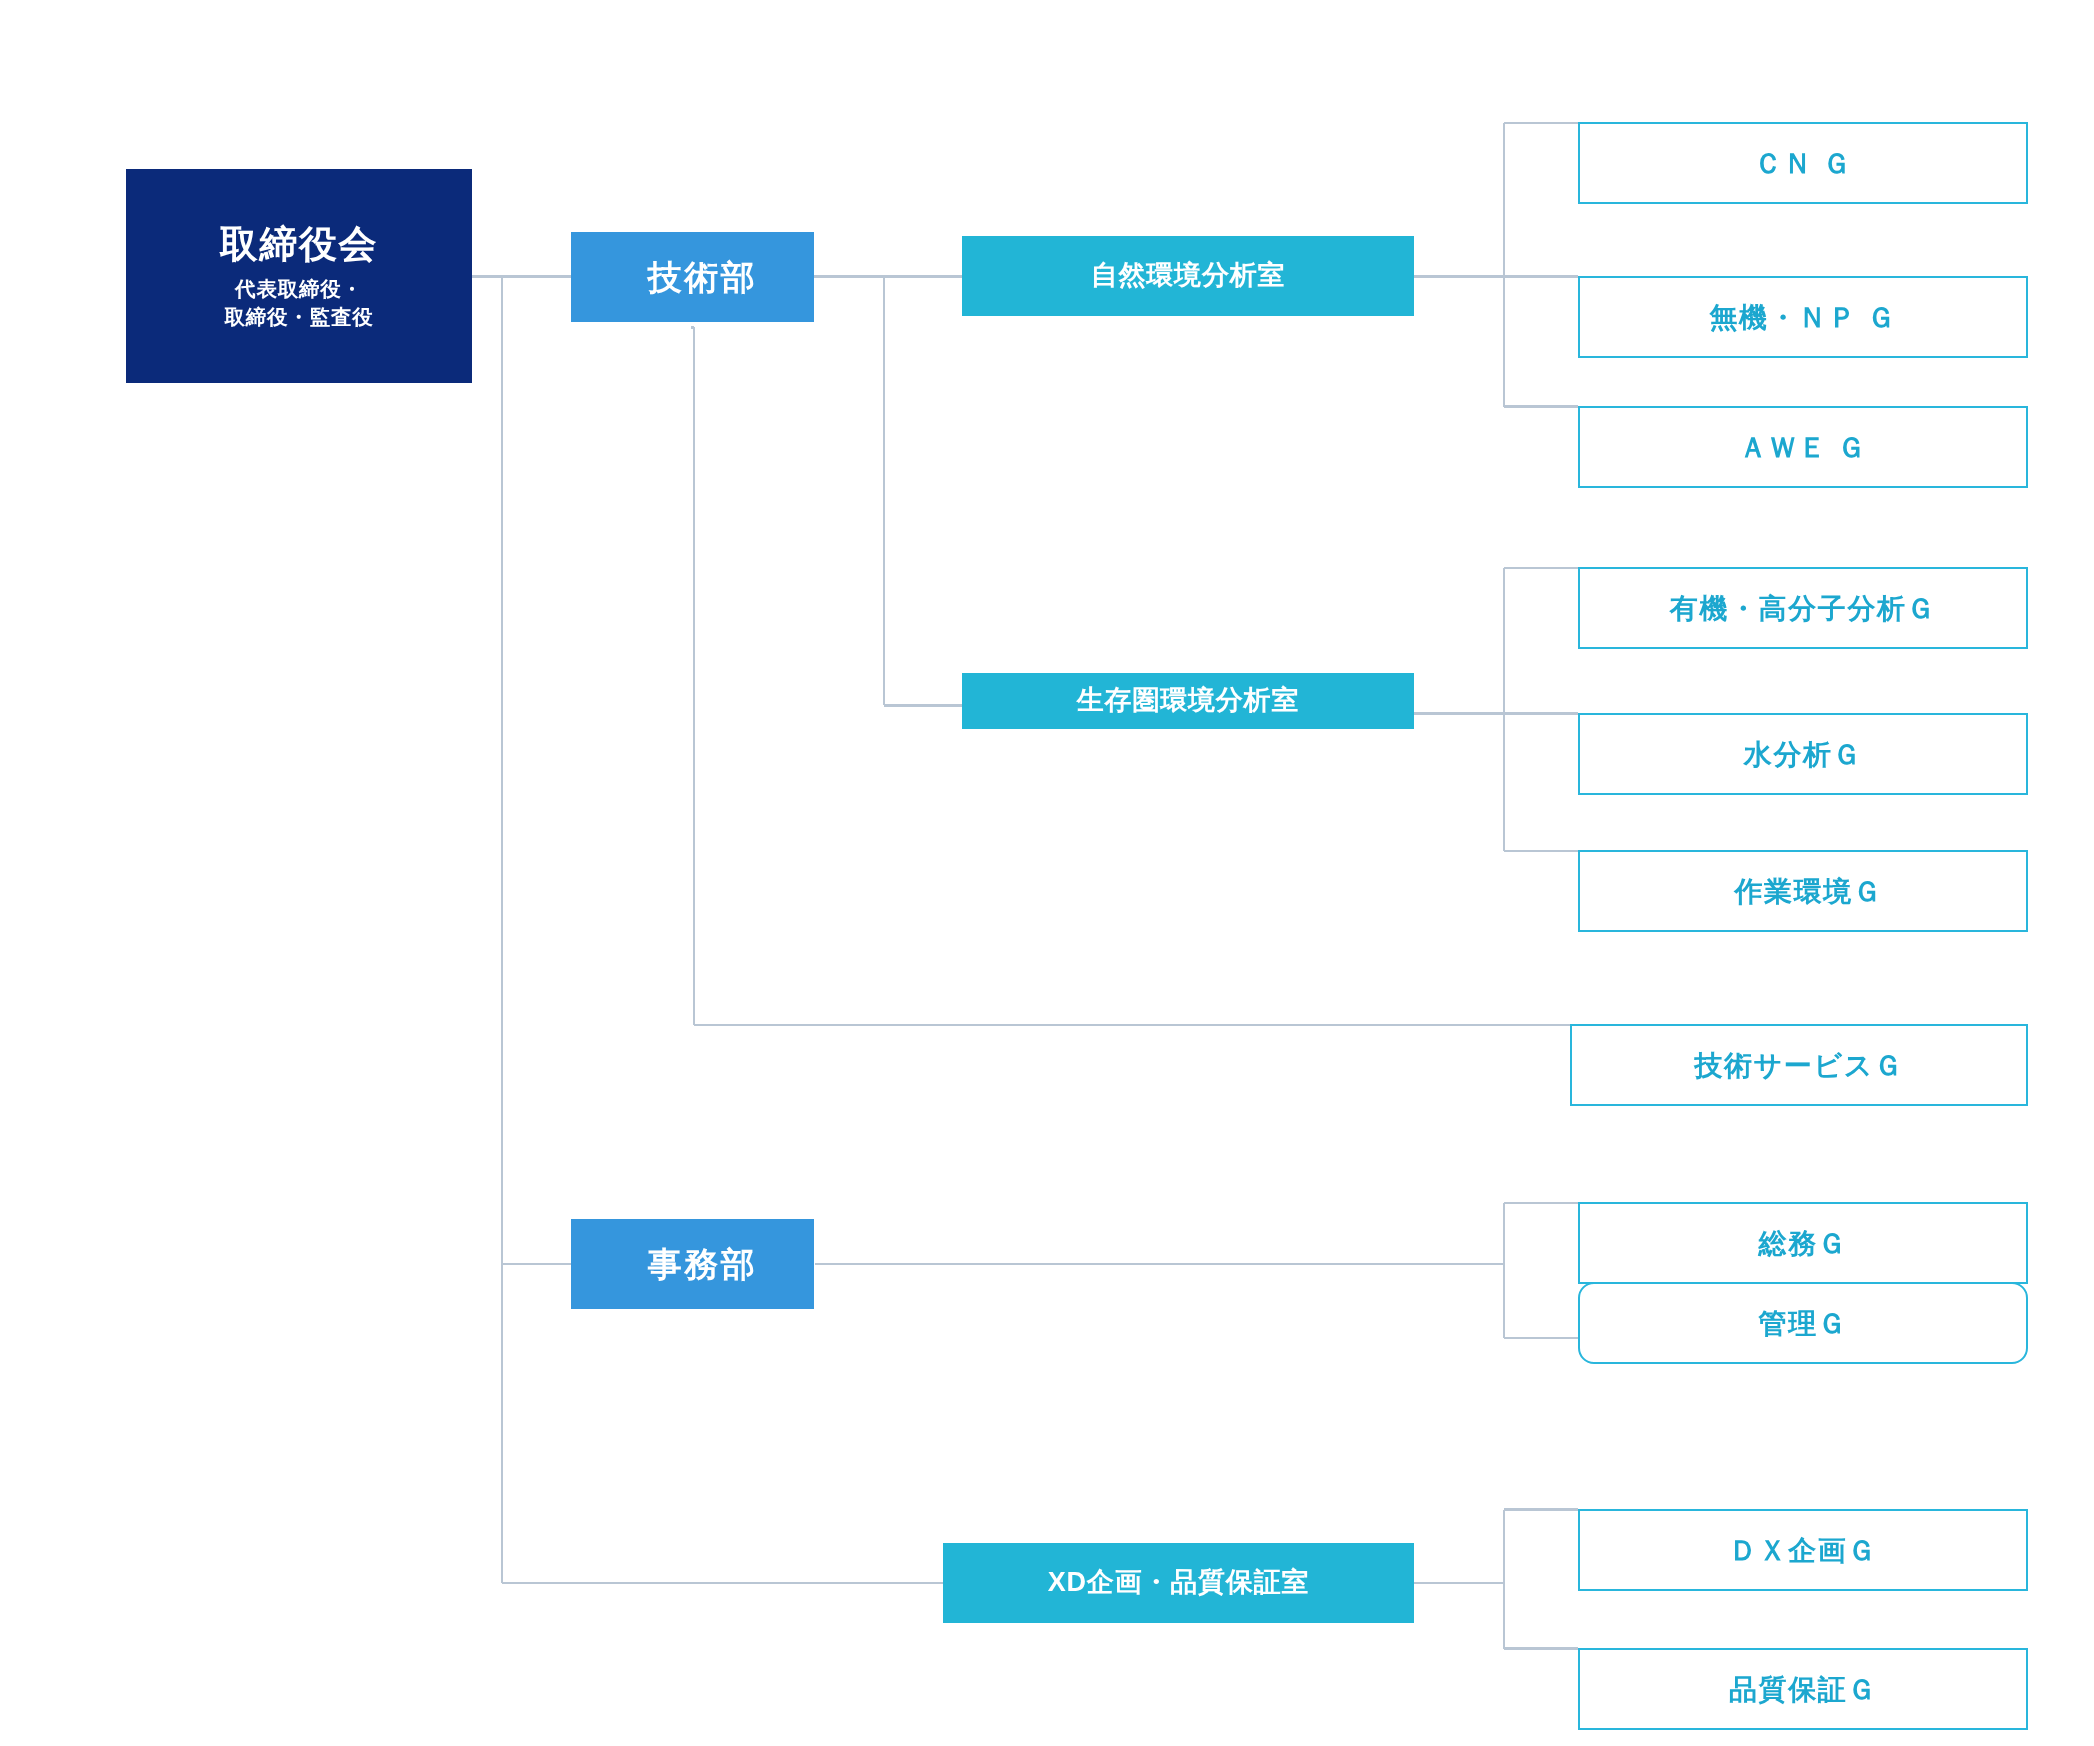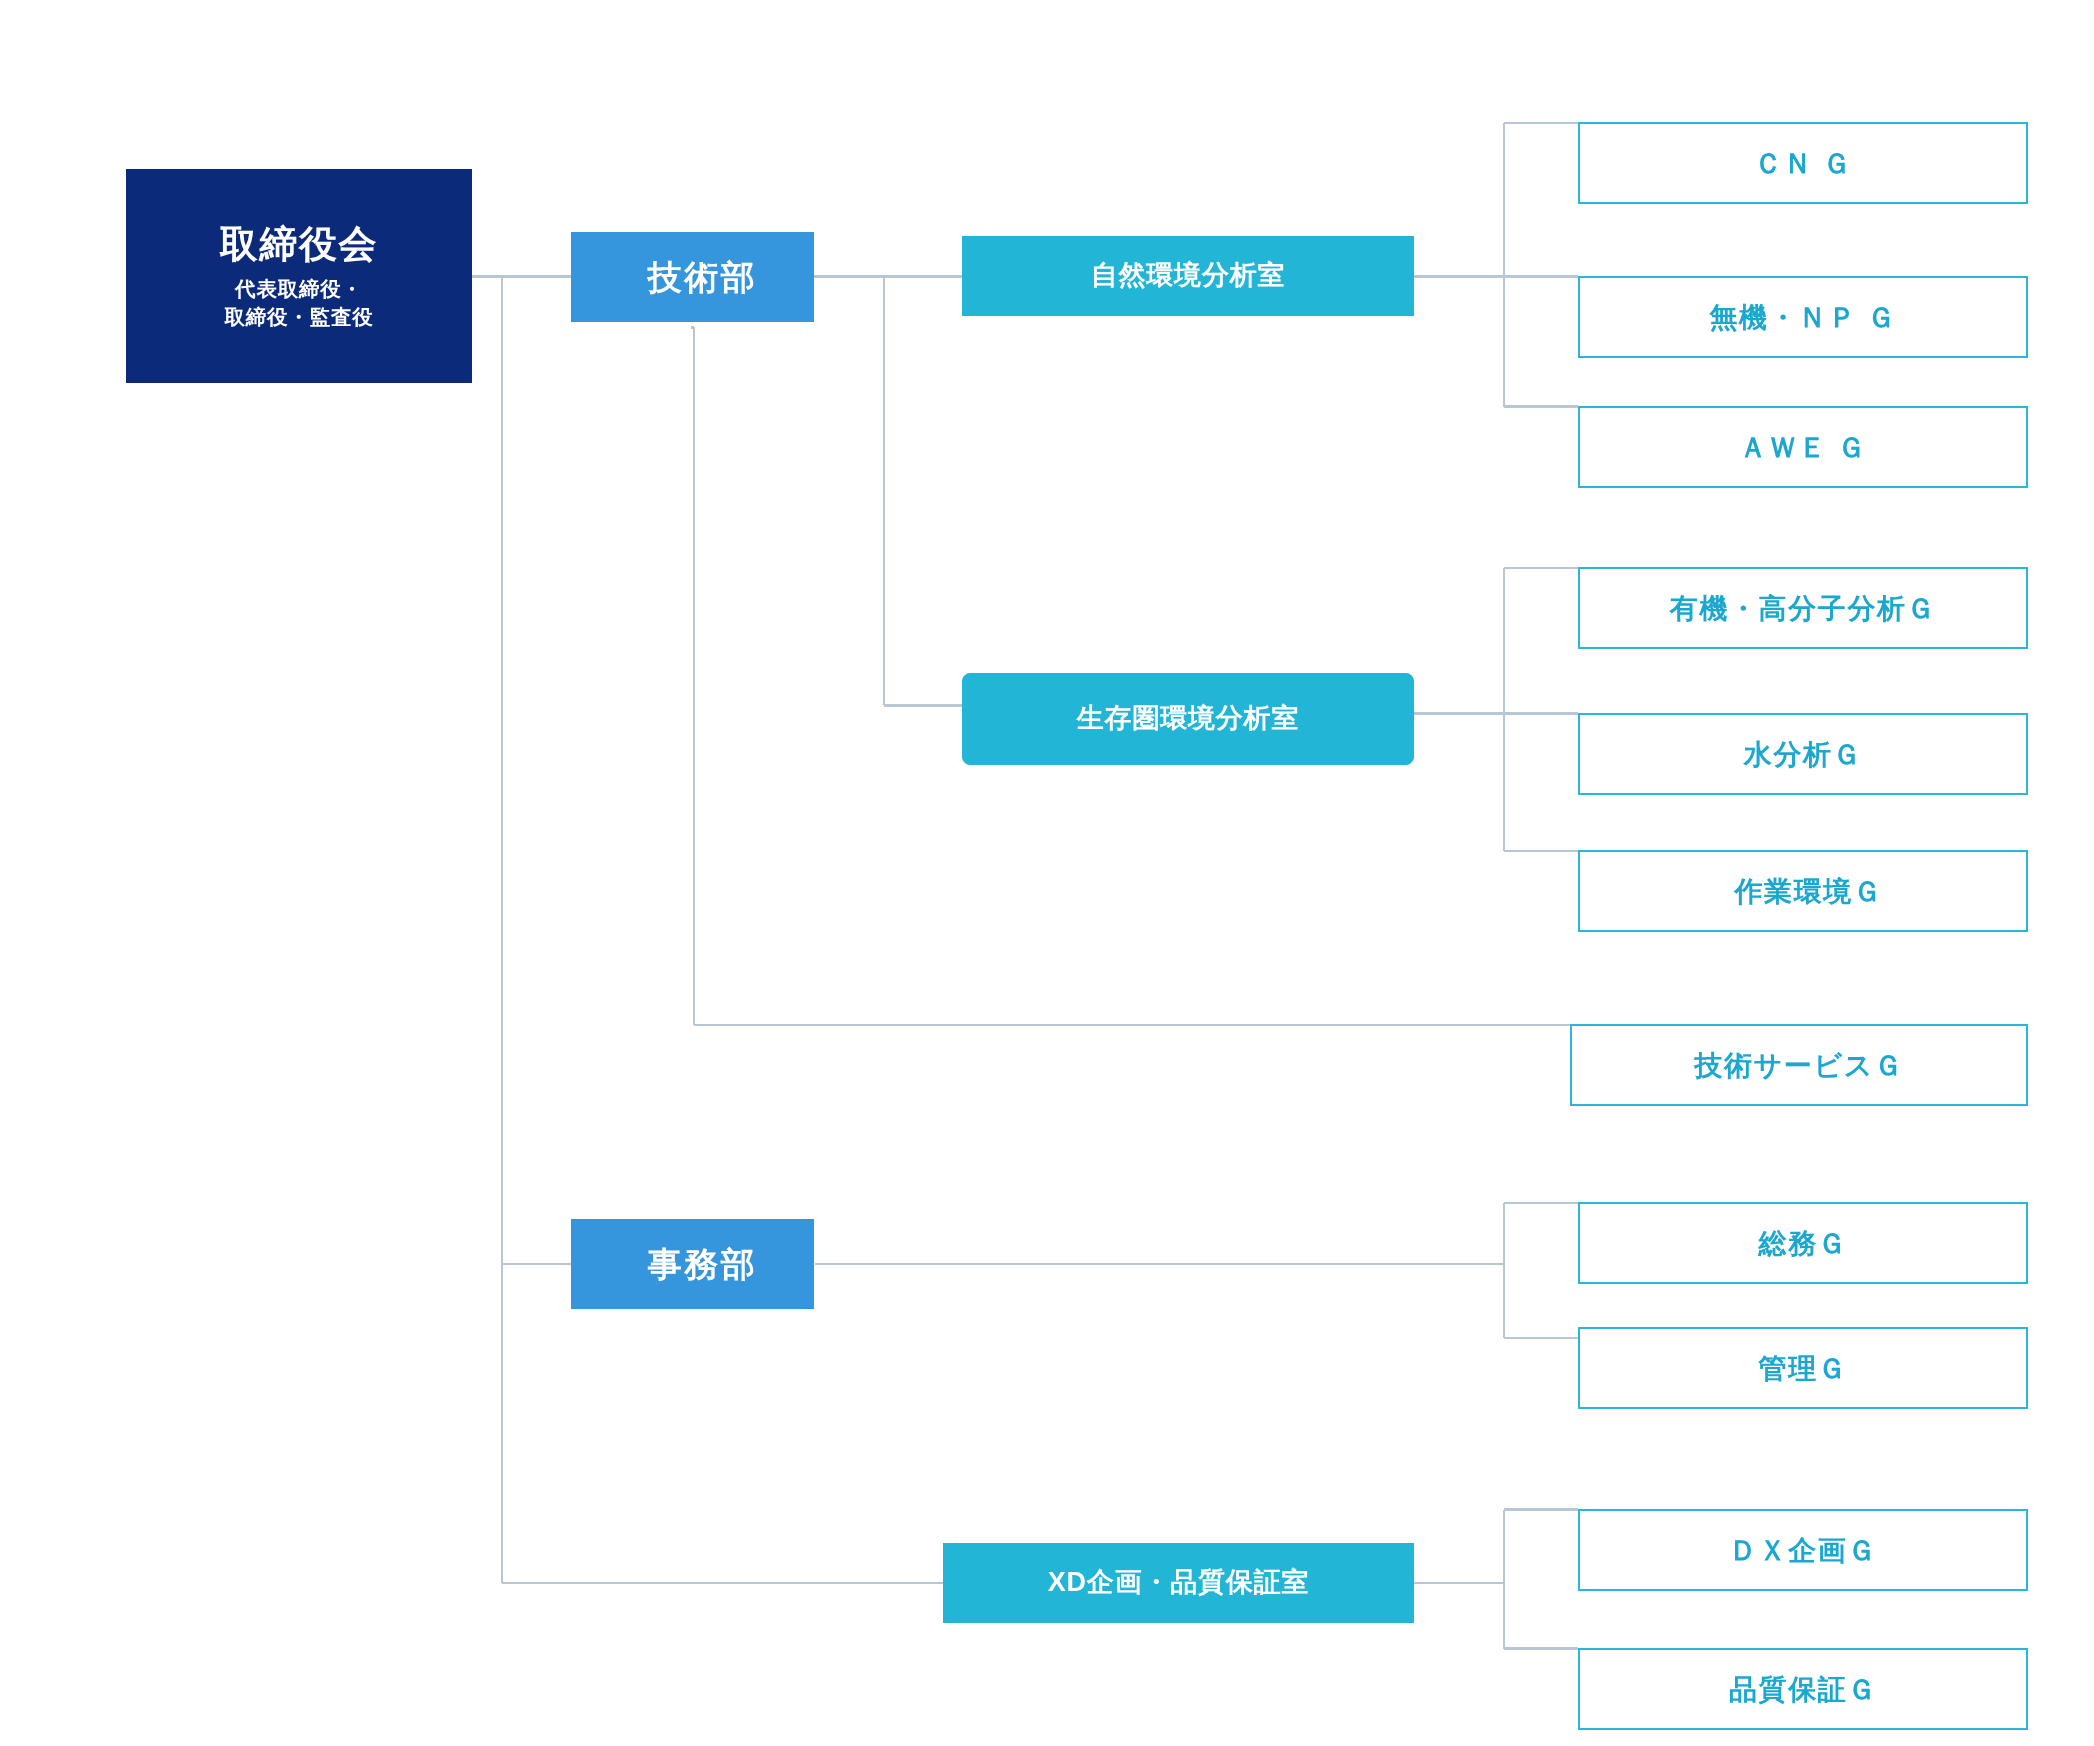--- a/index.html
+++ b/index.html
@@ -142,40 +142,40 @@
       <div>取締役・監査役</div>
     </div>
   </div>
 
   <div class="node dept" style="left:571px; top:232px; width:243px; height:90px;">技術部</div>
 
   <div class="node dept" style="left:571px; top:1219px; width:243px; height:90px;">事務部</div>
 
   <div class="node section" style="left:962px; top:236px; width:452px; height:80px;">自然環境分析室</div>
 
-  <div class="node section" style="left:962px; top:673px; width:452px; height:92px;border-radius:8px;">生存圏環境分析室</div>
+  <div class="node section" style="left:962px; top:673px; width:452px; height:56px;">生存圏環境分析室</div>
 
   <div class="node section" style="left:943px; top:1543px; width:471px; height:80px;">XD企画・品質保証室</div>
 
   <div class="node group" style="left:1578px; top:82px; width:450px; height:82px;">ＣＮ Ｇ</div>
 
   <div class="node group" style="left:1578px; top:236px; width:450px; height:82px;">無機・ＮＰ Ｇ</div>
 
   <div class="node group" style="left:1578px; top:366px; width:450px; height:82px;">ＡＷＥ Ｇ</div>
 
   <div class="node group" style="left:1578px; top:527px; width:450px; height:82px;">有機・高分子分析Ｇ</div>
 
   <div class="node group" style="left:1578px; top:673px; width:450px; height:82px;">水分析Ｇ</div>
 
   <div class="node group" style="left:1578px; top:810px; width:450px; height:82px;padding-left:11px;">作業環境Ｇ</div>
 
   <div class="node group" style="left:1570px; top:984px; width:458px; height:82px;">技術サービスＧ</div>
 
   <div class="node group" style="left:1578px; top:1162px; width:450px; height:82px;">総務Ｇ</div>
 
-  <div class="node group" style="left:1578px; top:1287px; width:450px; height:82px;">管理Ｇ</div>
+  <div class="node group" style="left:1578px; top:1242px; width:450px; height:82px;border-radius:16px;">管理Ｇ</div>
 
   <div class="node group" style="left:1578px; top:1469px; width:450px; height:82px;">ＤＸ企画Ｇ</div>
 
   <div class="node group" style="left:1578px; top:1608px; width:450px; height:82px;">品質保証Ｇ</div>
 
 </div>
 
 
 </body></html>

